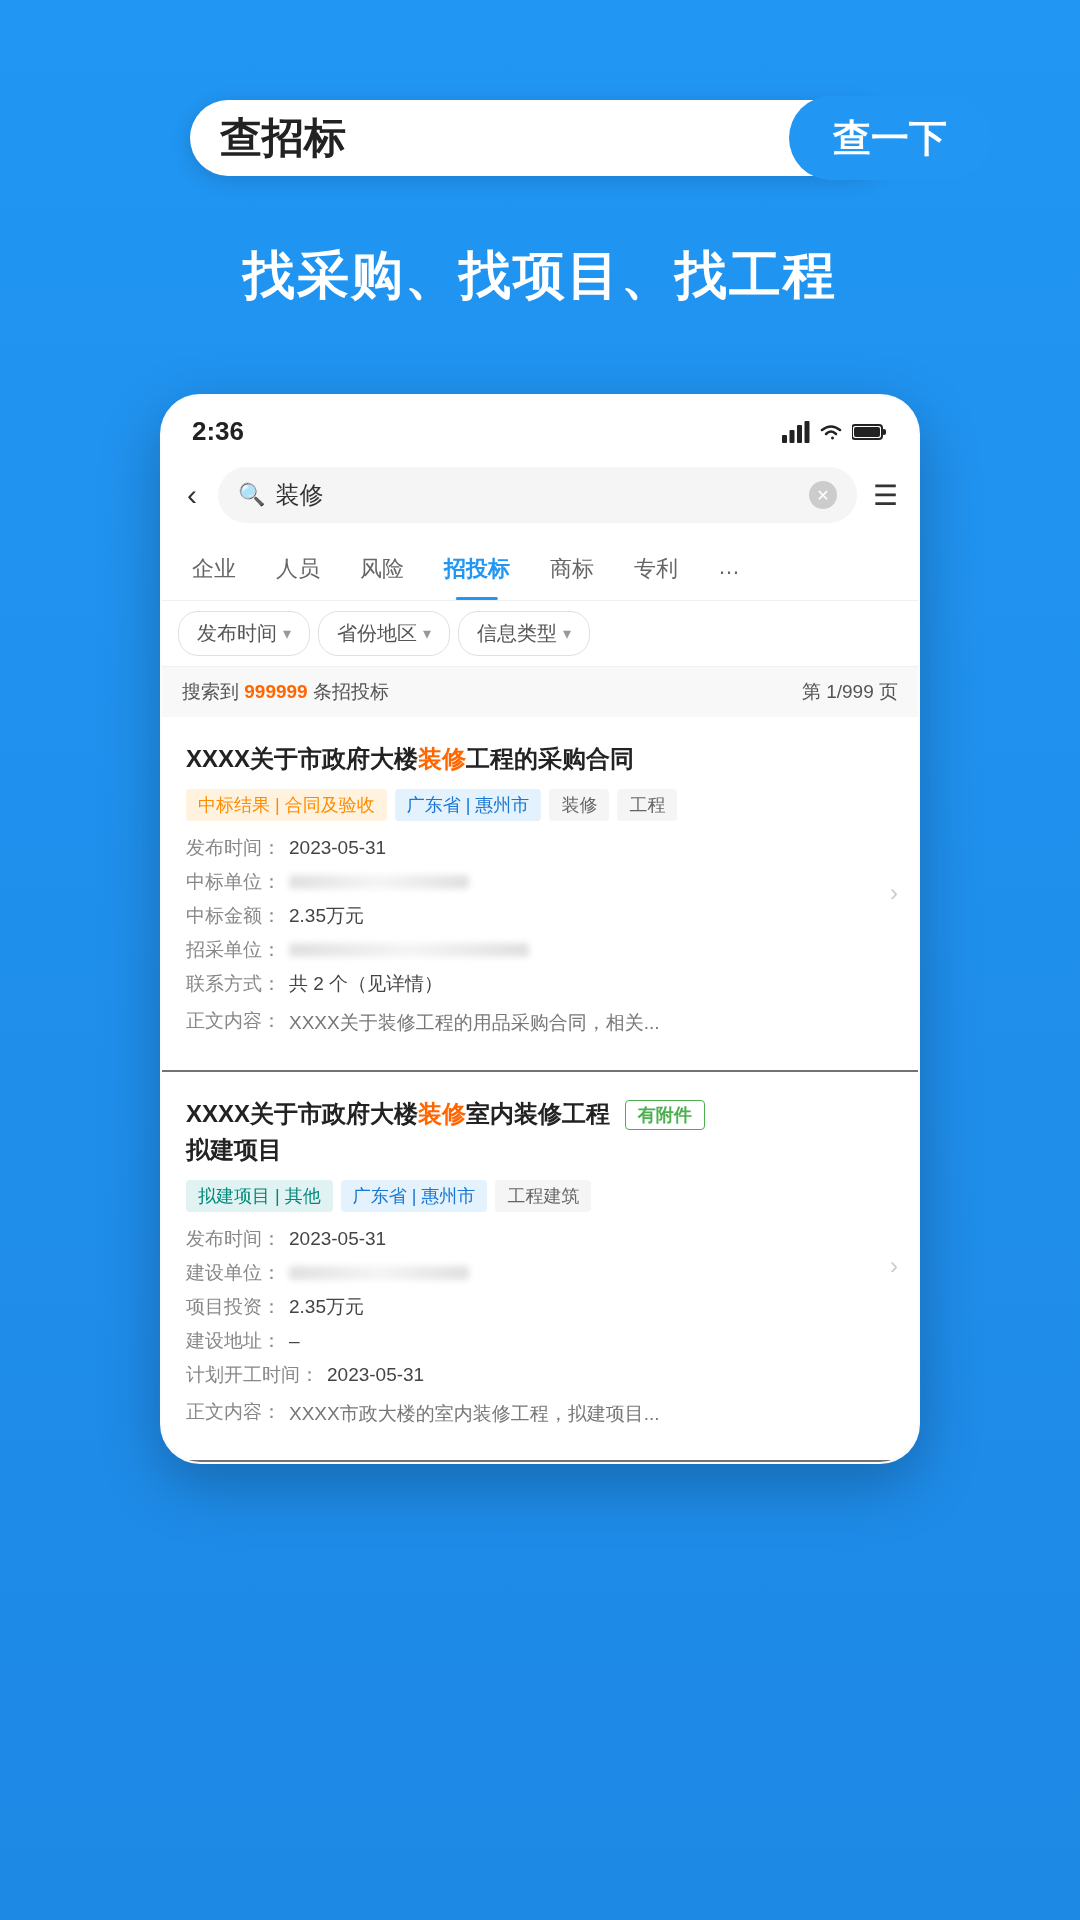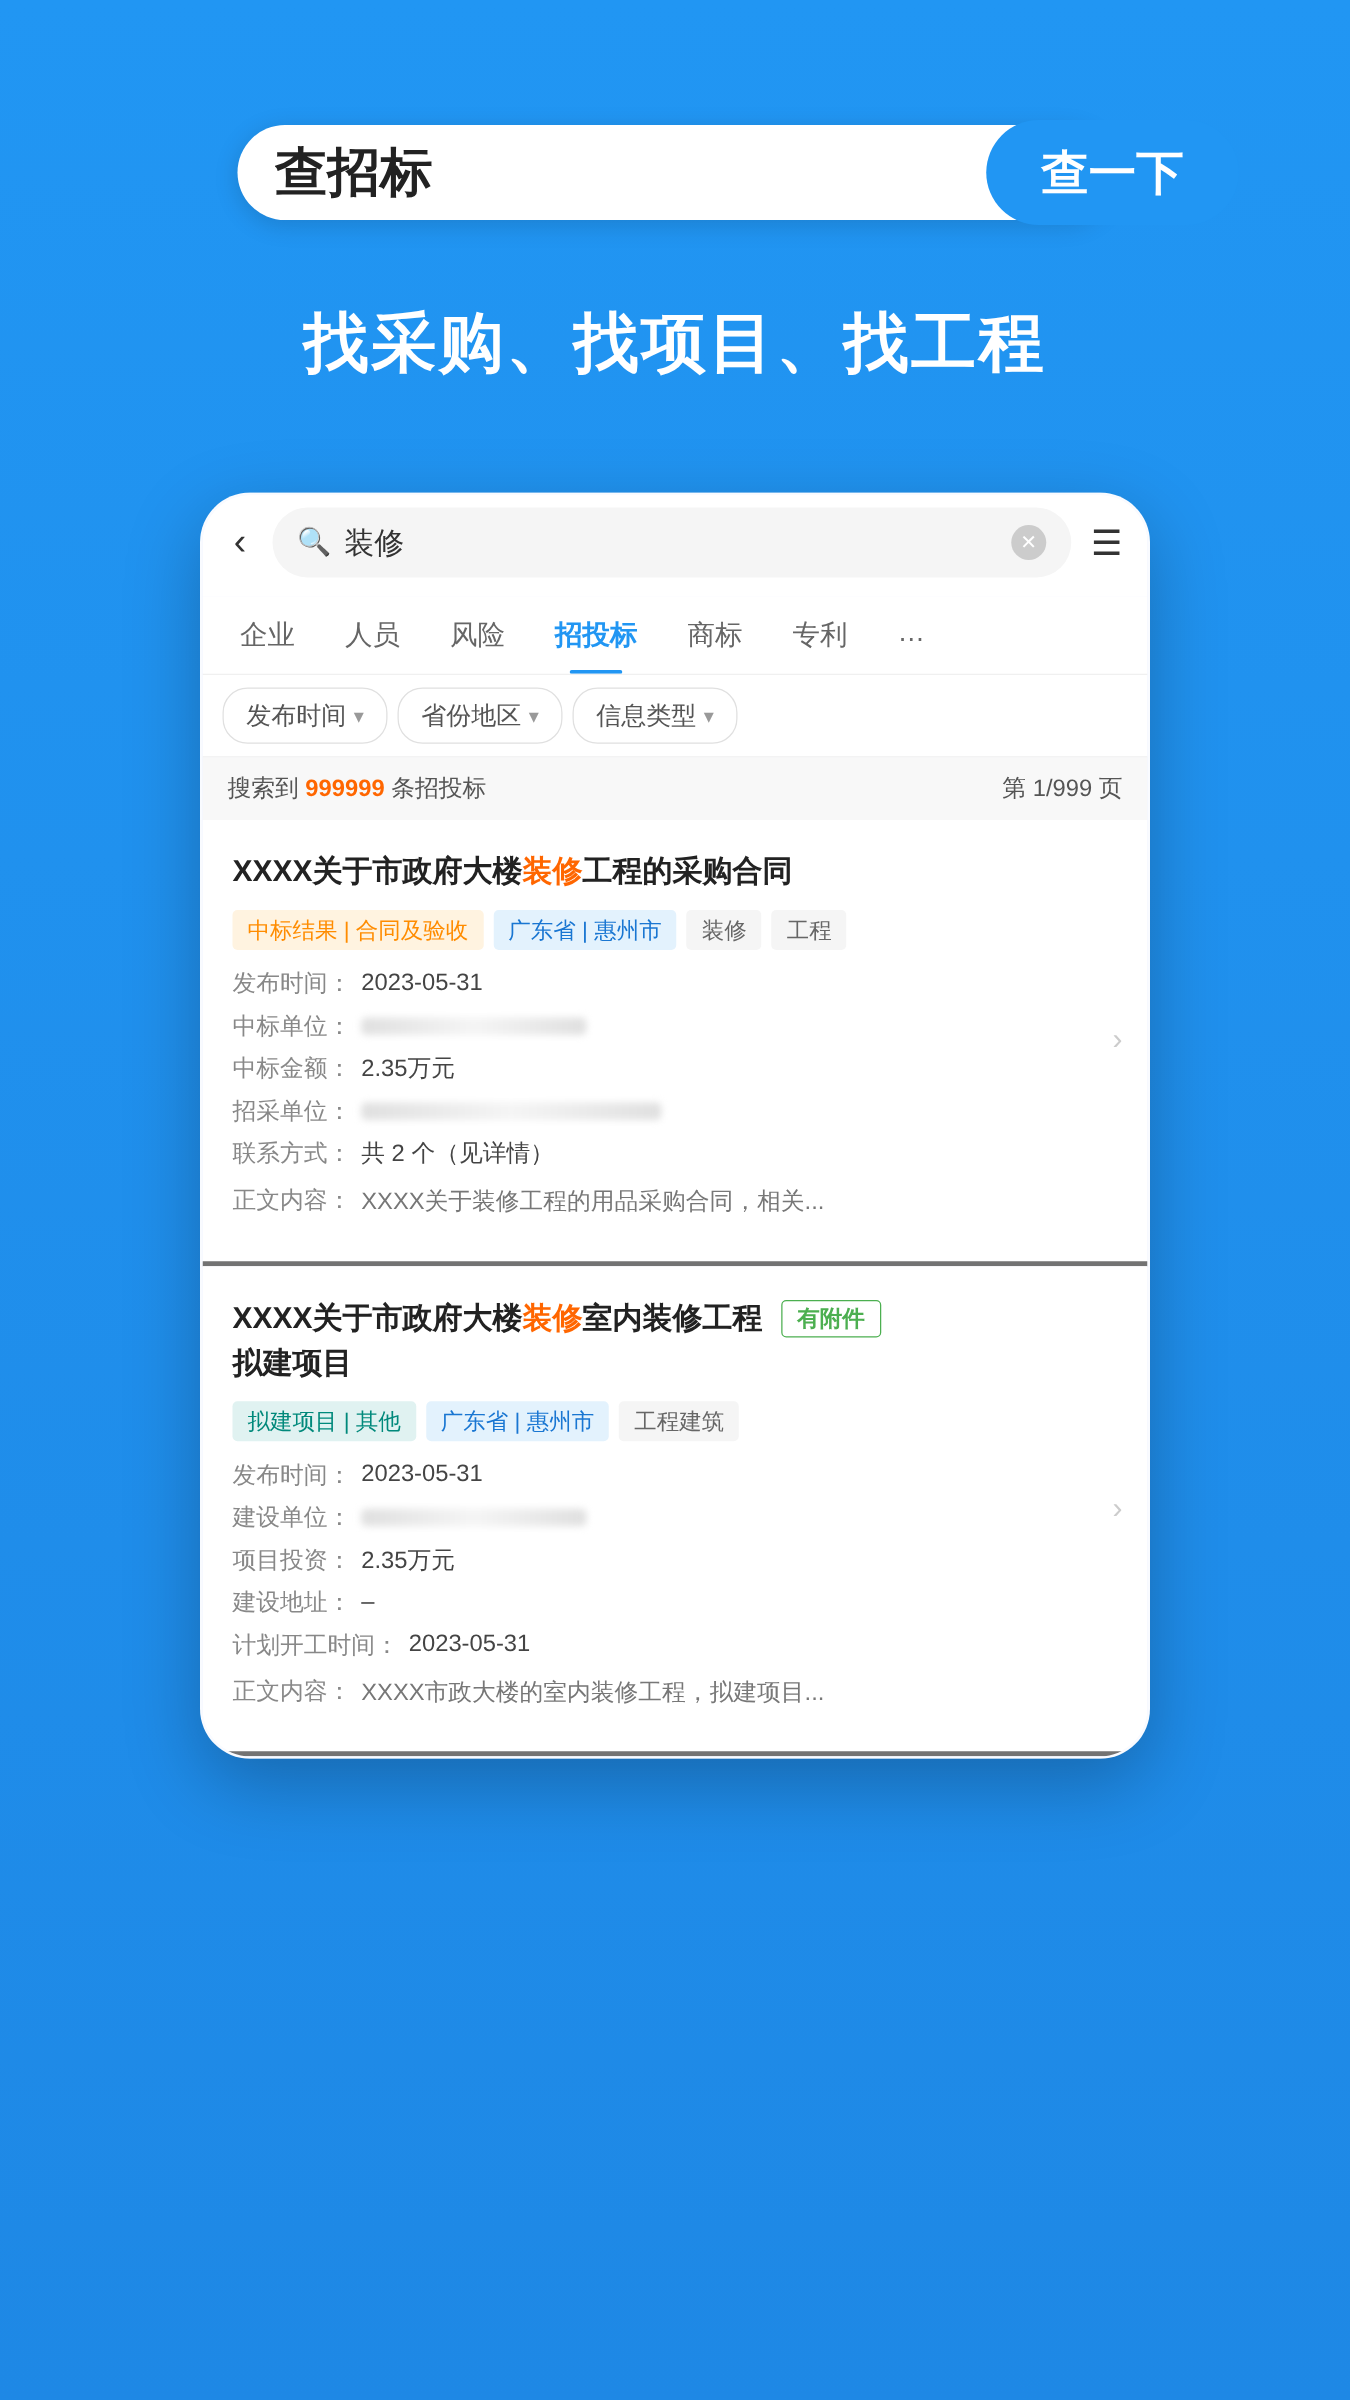--- a/index.html
+++ b/index.html
@@ -248,21 +248,21 @@
     }
 
     .results-page {
       color: #555;
     }
 
     
     .result-card {
       background: white;
       padding: 24px 24px;
-      border-bottom: 4px solid #737373;
+      border-bottom: 2px solid #737373;
       position: relative;
     }
 
     .card-title {
       font-size: 24px;
       color: #222;
       font-weight: 600;
       line-height: 1.5;
       margin-bottom: 12px;
       padding-right: 30px;
@@ -368,20 +368,44 @@
     <input class="search-input-area" value="查招标" readonly="" placeholder="查招标" style="">
     <button class="search-button">查一下</button>
   </div>
 
   <div class="subtitle">
     <div class="subtitle-line1">找采购、找项目、找工程</div>
   </div>
 
   <div class="phone-mockup">
 
+    <div class="status-bar">
+      <span class="status-time">2:36</span>
+      <div class="status-icons">
+
+        <svg width="28" height="22" viewBox="0 0 28 22">
+          <rect x="0" y="14" width="5" height="8" fill="#222" rx="1"></rect>
+          <rect x="7.5" y="9" width="5" height="13" fill="#222" rx="1"></rect>
+          <rect x="15" y="4" width="5" height="18" fill="#222" rx="1"></rect>
+          <rect x="22.5" y="0" width="5" height="22" fill="#222" rx="1"></rect>
+        </svg>
+
+        <svg width="26" height="20" viewBox="0 0 26 20">
+          <path d="M13 16 a1.5 1.5 0 1 1 0 0.01Z" fill="#222"></path>
+          <path d="M8 12 Q13 7 18 12" stroke="#222" stroke-width="2.5" fill="none" stroke-linecap="round"></path>
+          <path d="M4 8 Q13 1 22 8" stroke="#222" stroke-width="2.5" fill="none" stroke-linecap="round"></path>
+        </svg>
+
+        <svg width="36" height="18" viewBox="0 0 36 18">
+          <rect x="0" y="2" width="30" height="14" rx="3" stroke="#222" stroke-width="2" fill="none"></rect>
+          <rect x="30" y="6" width="4" height="6" rx="2" fill="#222"></rect>
+          <rect x="2" y="4" width="26" height="10" rx="2" fill="#222"></rect>
+        </svg>
+      </div>
+    </div>
 
     <div class="nav-bar">
       <span class="back-btn">‹</span>
       <div class="search-box">
         <span class="search-icon-inner">🔍</span>
         <span class="search-text">装修</span>
         <div class="clear-btn">✕</div>
       </div>
       <span class="filter-btn">☰</span>
     </div>

